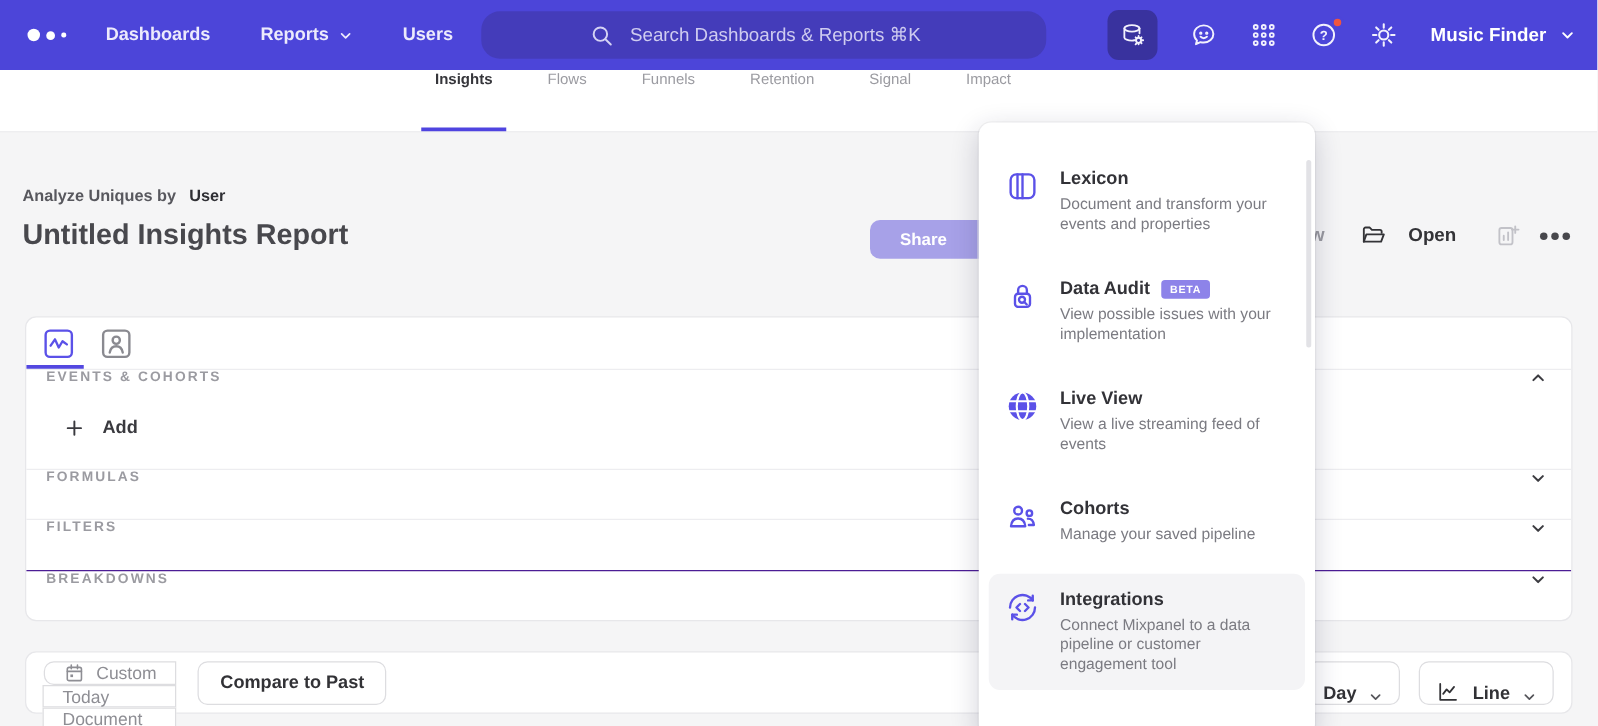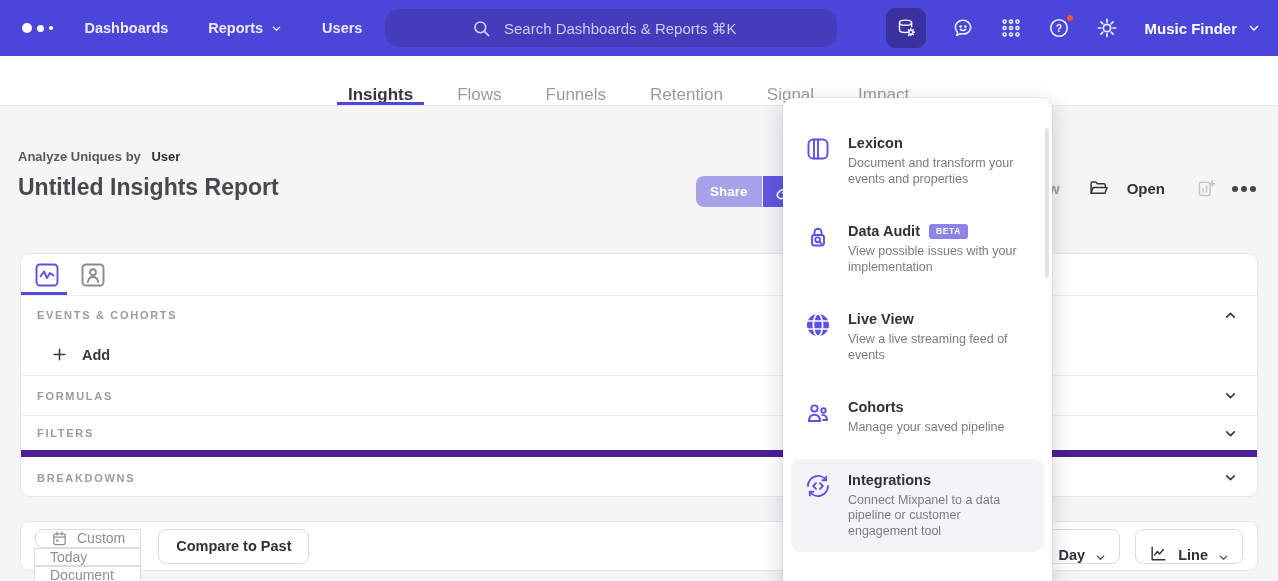--- a/index.html
+++ b/index.html
@@ -44,34 +44,34 @@
     position:absolute; top:-4px; right:-5px; width:10px; height:10px; border-radius:50%;
     background:#f0553f; border:2.5px solid #4c45d9;
   }
   .workspace { display:flex; align-items:center; gap:11px; font-size:15px; font-weight:700; color:#fff; cursor:pointer; }
 
   
   .tabsbar {
     position:absolute; top:56px; left:0; right:0; height:50px; background:#fff;
     border-bottom:1px solid #e9e9ec; display:flex; padding-left:348px; gap:44px; z-index:5;
   }
-  .tab { display:flex; align-items:flex-end; font-size:17px; color:#9b9ba1; position:relative; cursor:pointer; white-space:nowrap; }
+  .tab { display:flex; align-items:flex-start; font-size:12px; color:#9b9ba1; position:relative; cursor:pointer; white-space:nowrap; }
   .tab.active { color:#36363b; font-weight:700; }
   .tab.active::after { content:""; position:absolute; left:-11px; right:-11px; bottom:0; height:3px; background:#4f44e0; }
 
   
   .report-header { position:absolute; top:149px; left:18px; z-index:1; }
   .context { font-size:13px; }
   .context .pfx { color:#58585e; font-weight:700; }
   .context .val { color:#2f2f34; font-weight:700; margin-left:7px; cursor:pointer; }
   .title { font-size:23px; font-weight:700; color:#48484d; margin-top:10px; }
 
   .share-group { position:absolute; top:176px; left:696px; display:flex; height:31px; z-index:1; }
   .share-btn {
-    background:#a7a1e8; color:#fff; font-size:13.5px; font-weight:700; padding:0 14px;
+    background:#a7a1e8; color:#fff; font-size:13.5px; font-weight:700; padding:0 24px;
     border-radius:8px 0 0 8px; display:flex; align-items:center; cursor:pointer;
   }
   .link-btn {
     background:#6156e2; width:43px; border-radius:0 8px 8px 0;
     display:flex; align-items:center; justify-content:center; color:#fff; margin-left:1px; cursor:pointer;
   }
   .header-actions { position:absolute; top:178px; right:22px; display:flex; align-items:center; z-index:1; }
   .new-label { color:#9a9aa0; font-size:15px; font-weight:600; cursor:pointer; }
   .open-btn { display:flex; align-items:center; gap:18px; font-size:15px; font-weight:700; color:#333337; margin-left:28px; cursor:pointer; }
   .chart-add { color:#c2c2c8; margin-left:31px; cursor:pointer; }
@@ -79,25 +79,25 @@
   .more-btn i { width:6px; height:6px; border-radius:50%; background:#47474c; }
 
   
   .main-card {
     position:absolute; left:20px; top:253px; width:1238px; height:244px;
     background:#fff; border:1px solid #e7e7ea; border-radius:9px; z-index:1; overflow:hidden;
   }
   .icon-tabs { height:42px; border-bottom:1px solid #ededf0; display:flex; align-items:center; padding-left:13px; gap:20px; position:relative; }
   .icon-tabs::after { content:""; position:absolute; left:0; bottom:0; width:46px; height:3px; background:#5348e0; }
   .icon-tab { width:26px; height:26px; cursor:pointer; }
-  .row { display:flex; align-items:center; justify-content:space-between; padding:0 20px 0 16px; }
+  .row { display:flex; justify-content:space-between; padding:0 20px 0 16px; }
   .row-events     { height:38px; }
   .row-add        { height:42px; border-bottom:1px solid #ededf0; justify-content:flex-start; gap:14px; padding-left:30px; font-size:14.5px; font-weight:700; color:#3a3a3f; cursor:pointer; }
   .row-formulas   { height:40px; border-bottom:1px solid #ededf0; }
-  .row-filters    { height:41px; border-bottom:7px solid #4c1d95;gap:45px; }
+  .row-filters    { height:41px; border-bottom:1px solid #4c1d95;gap:45px; }
   .row-breakdowns { height:41px; }
   .section-label { font-size:11px; font-weight:700; letter-spacing:1.7px; color:#9b9ba1; }
   .chev { color:#3c3c41; }
 
   
   .toolbar-card {
     position:absolute; left:20px; top:521px; width:1238px; height:50px;
     background:#fff; border:1px solid #e7e7ea; border-radius:9px;
     display:flex; align-items:center; padding:0 14px; z-index:1;
   }

